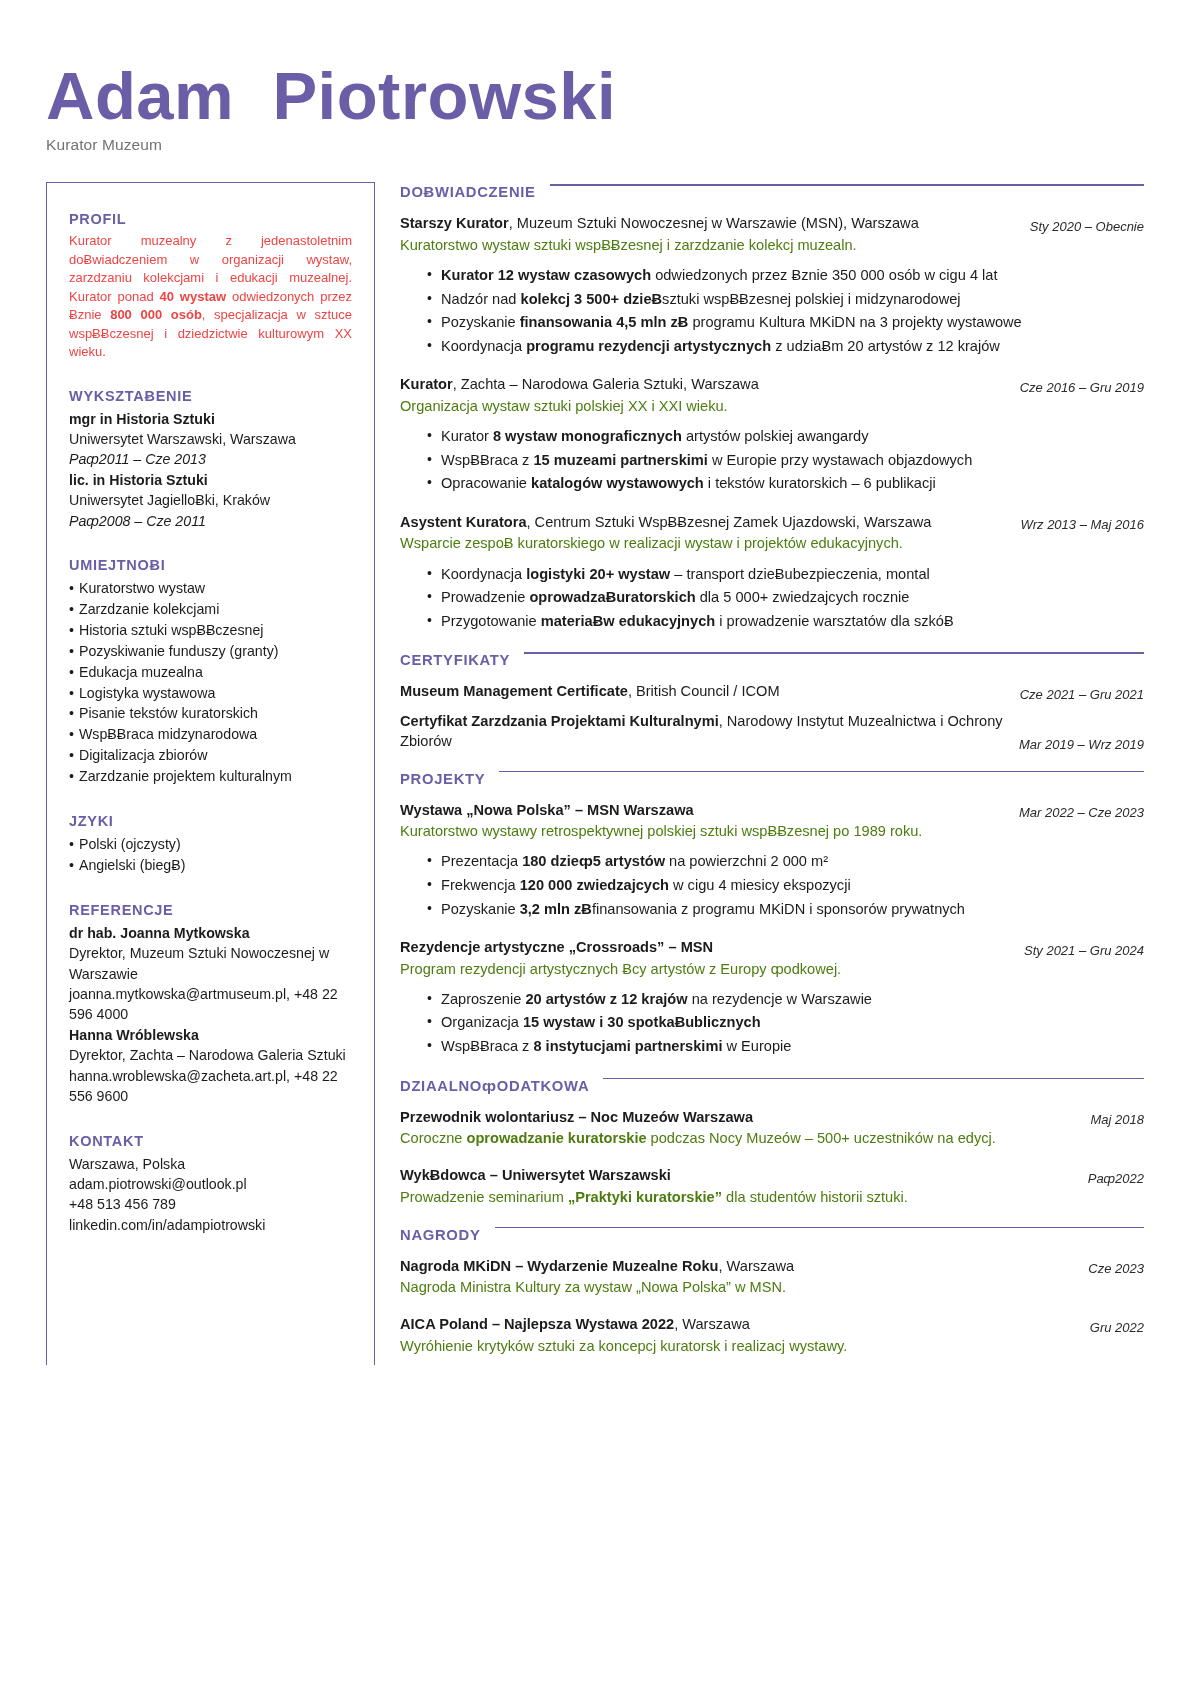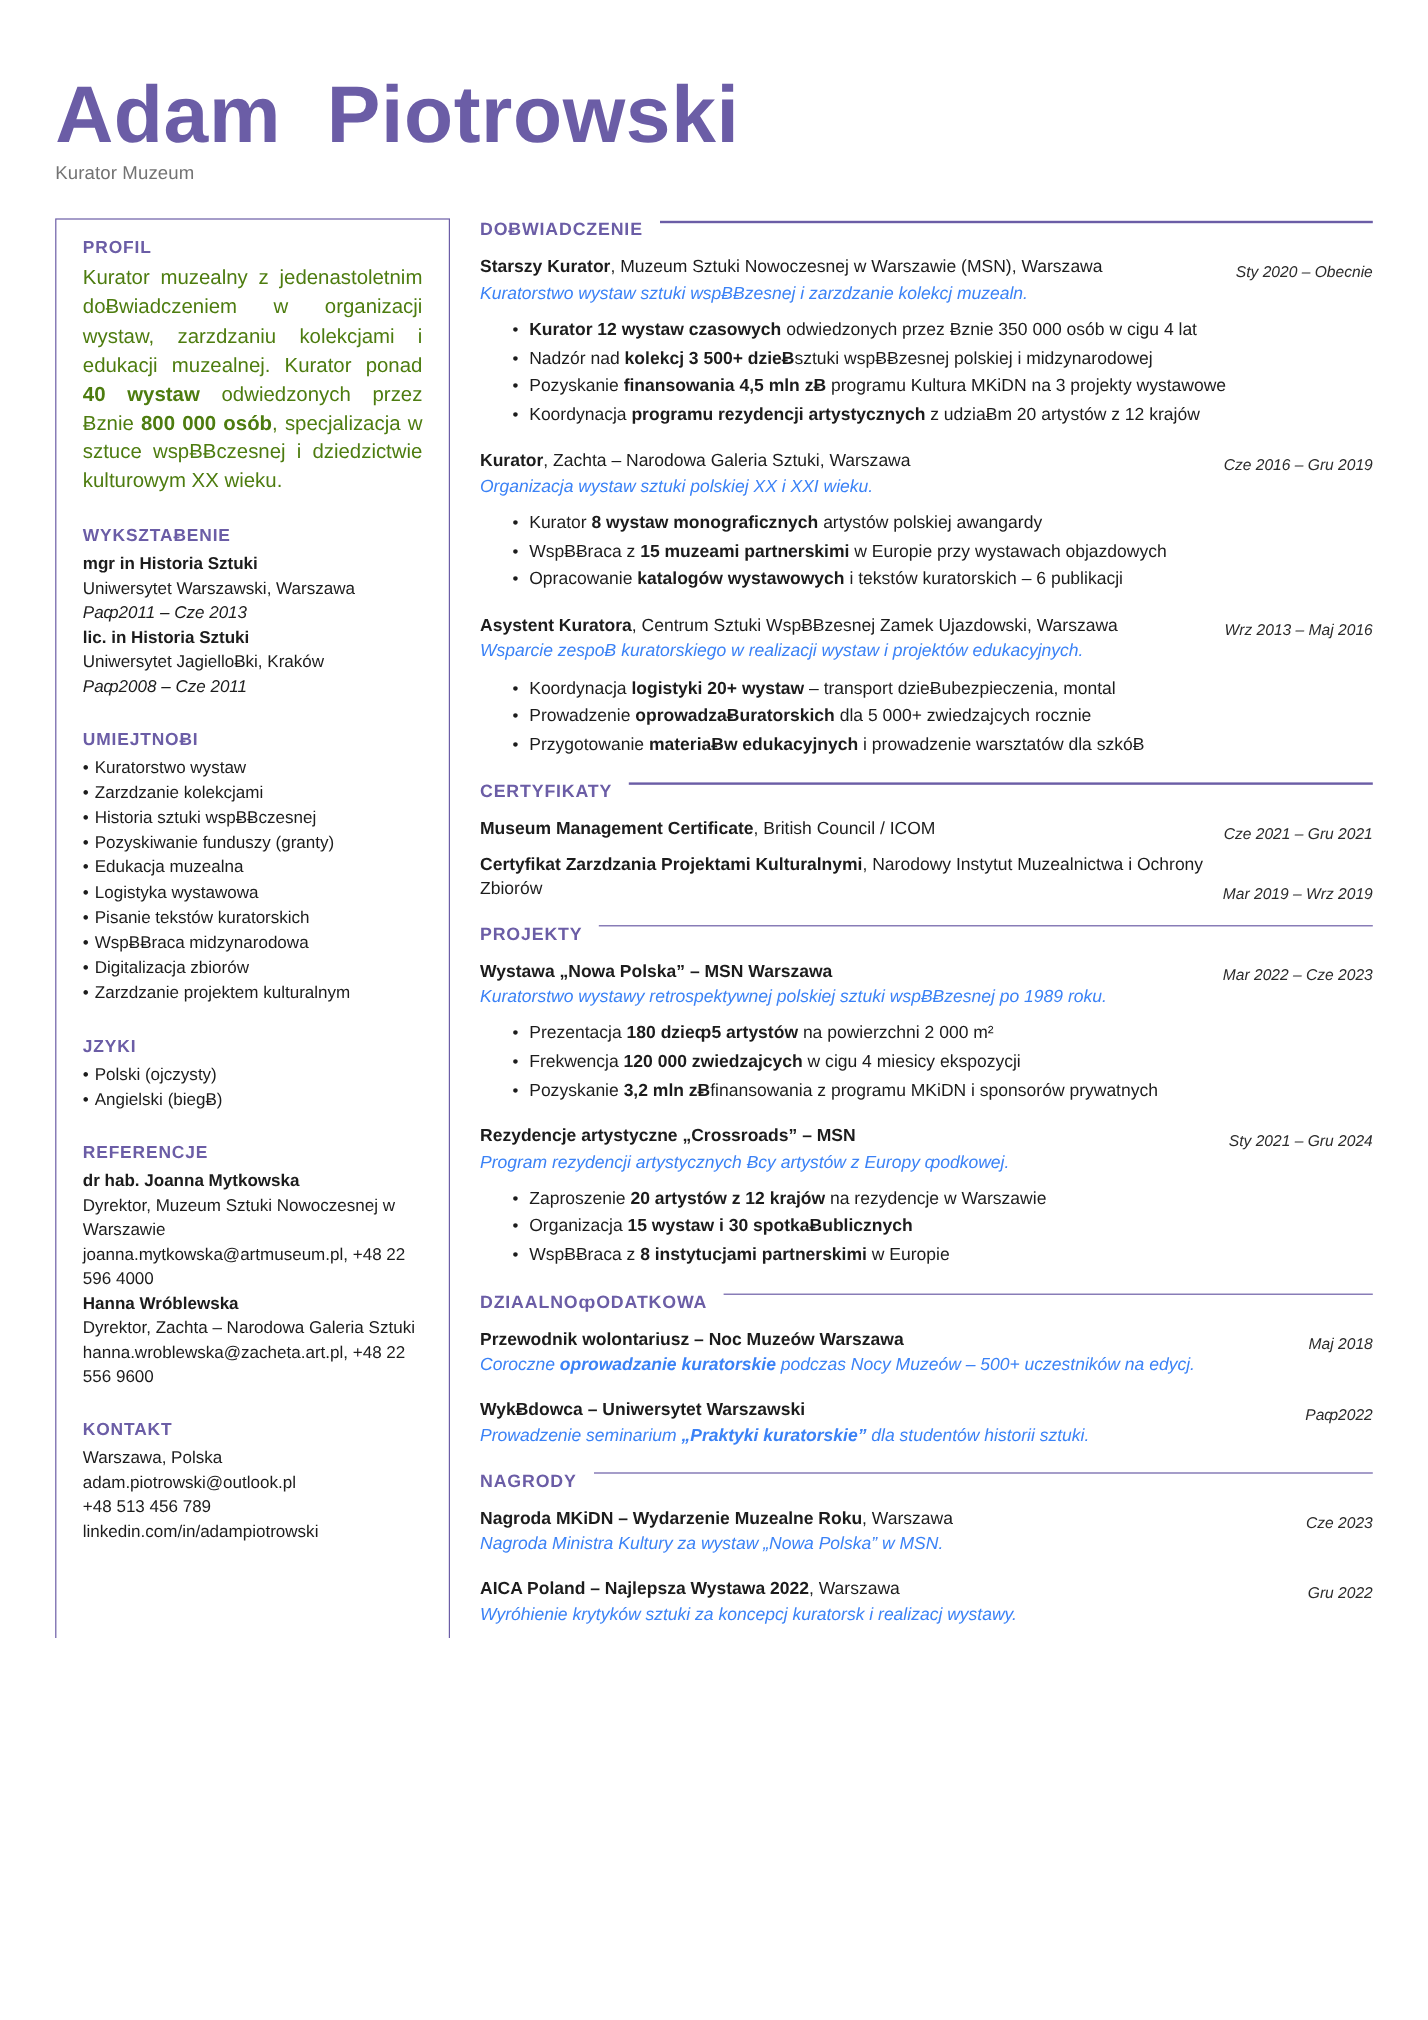--- a/index.html
+++ b/index.html
@@ -19,31 +19,31 @@
   }
   .role { font-size: 15.5px; color: #737373; margin-top: 6px; letter-spacing: .1px; }
 
   
   .columns { display: flex; align-items: flex-start; margin-top: 28px; padding-left: 46px; padding-right: 46px; }
 
   
   .sidebar {
     width: 329px; flex: 0 0 329px;
     border: 1.6px solid #6B5DA6;
-    padding: 16px 22px 26px 22px;
+    padding: 28px 22px 26px 22px;
     min-height: 1212px;
   }
   .side-sec { margin-bottom: 26px; }
   .side-sec:last-child { margin-bottom: 0; }
   .side-h {
     font-size: 14.5px; font-weight: 700; color: #6B5DA6;
     letter-spacing: .7px; margin-bottom: 5px;
   }
   .side-p {
-    font-size: 17px; line-height: 1.42; text-align: justify; color: #4d7c0f;
+    font-size: 13px; line-height: 1.42; text-align: justify; color: #ef4444;
   }
   .side-line { font-size: 14.2px; line-height: 1.44; color: #1c1c1c; }
   .side-line.b { font-weight: 700; }
   .side-line.i { font-style: italic; }
   .side-ul { list-style: none; }
   .side-ul li { font-size: 14.2px; line-height: 1.47; color: #1c1c1c; }
   .side-ul li::before { content: "\2022"; margin-right: 5px; }
 
   
   .main { flex: 1; padding-left: 25px; padding-top: 2px; }
@@ -59,21 +59,21 @@
   .entry:last-child { margin-bottom: 0; }
   .entry-top { display: flex; align-items: flex-end; gap: 12px; }
   .entry-title {
     flex: 1; font-size: 14.6px; line-height: 1.4; color: #1c1c1c;
   }
   .entry-title b { font-weight: 700; }
   .entry-date {
     flex: 0 0 auto; font-size: 13px; font-style: italic; color: #2b2b2b;
     white-space: nowrap; padding-top: 2px; text-align: right;
   }
-  .entry-sub { font-size: 14.6px; line-height: 1.45; color: #3b82f6; margin-top: 1px; font-style: italic; }
+  .entry-sub { font-size: 14.6px; line-height: 1.45; color: #4d7c0f; margin-top: 1px; }
   .bullets { list-style: none; margin-top: 8px; padding-left: 27px; }
   .bullets li {
     font-size: 14.6px; line-height: 1.62; color: #1c1c1c; position: relative;
     padding-left: 14px;
   }
   .bullets li::before {
     content: "\2022"; position: absolute; left: 0; top: -1px; font-size: 14px;
   }
   .bullets li b { font-weight: 700; }
   .tight { margin-bottom: 9px; }

